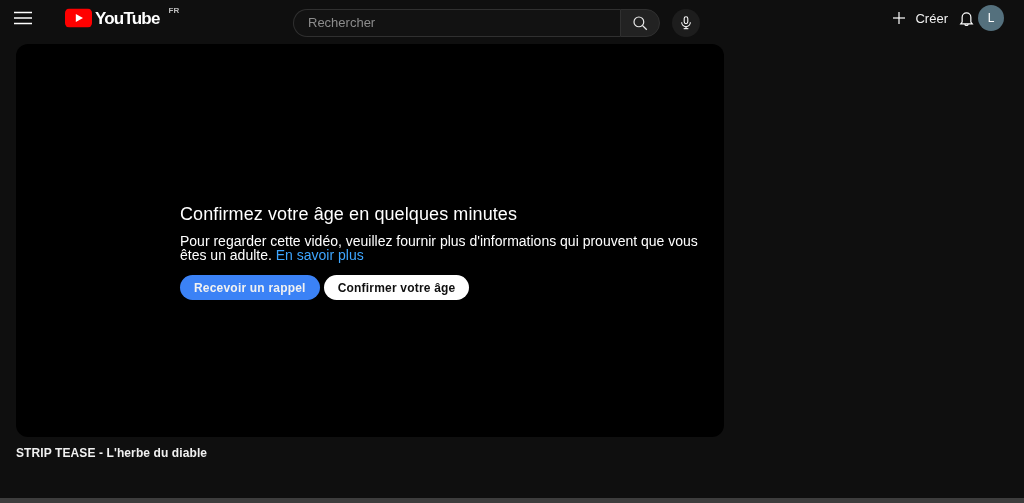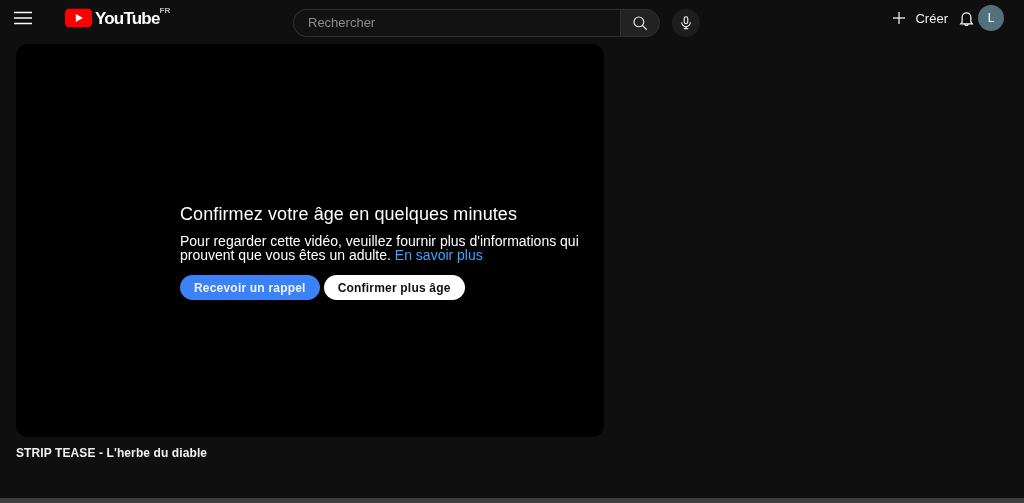--- a/index.html
+++ b/index.html
@@ -12,21 +12,21 @@
     -webkit-font-smoothing:antialiased;
   }
   button { background:none; border:none; padding:0; margin:0; color:inherit; font-family:inherit; cursor:pointer; }
 
   
   .masthead { position:absolute; top:0; left:0; right:0; height:36px; background:#0f0f0f; z-index:10; }
   .guide-btn { position:absolute; left:10px; top:50%; transform:translateY(-50%); width:26px; height:26px; display:flex; align-items:center; justify-content:center; border-radius:50%; }
   .logo { position:absolute; left:43px; top:50%; transform:translateY(-50%); display:flex; align-items:flex-start; text-decoration:none; cursor:pointer;padding-left:22px; }
   .logo-badge { display:block; margin-top:2px; }
   .wordmark { color:#fff; font-weight:bold; font-size:17px; letter-spacing:-0.8px; line-height:23px; margin-left:3px; }
-  .country-code { color:#bdbdbd; font-size:8px; font-weight:bold; letter-spacing:0; margin-left:0; margin-top:-1px;text-align:center; }
+  .country-code { color:#bdbdbd; font-size:8px; font-weight:bold; letter-spacing:0; margin-left:9px; margin-top:-1px;text-align:center; }
 
   .search-area { position:absolute; left:293px; top:4px; height:37px; display:flex; align-items:center; }
   .search-box { display:flex; height:28px; }
   .search-input {
     width:327px; height:28px; background:#121212;
     border:1px solid #303030; border-right:none;
     border-radius:14px 0 0 14px; padding:0 8px 0 14px;
     color:#f1f1f1; font-size:13px; outline:none; font-family:inherit;
   }
   .search-input::placeholder { color:#8c8c8c; }
@@ -40,21 +40,21 @@
     margin-left:12px; width:28px; height:28px; border-radius:50%;
     background:#1d1d1d; display:flex; align-items:center; justify-content:center;
   }
 
   .masthead-right { position:absolute; right:20px; top:50%; transform:translateY(-50%); display:flex; align-items:center; }
   .create-btn { display:flex; align-items:center; gap:7px; color:#f1f1f1; font-size:13px; font-weight:normal; padding:3px 6px; border-radius:15px; }
   .bell-btn { display:flex; align-items:center; justify-content:center; width:24px; height:24px; }
   .avatar-btn { width:26px; height:26px; border-radius:50%; background:#54707d; color:#fff; font-size:12px; display:flex; align-items:center; justify-content:center; }
 
   
-  .player { position:absolute; left:16px; top:44px; width:588px; height:393px; background:#000; border-radius:12px; }
+  .player { position:absolute; left:16px; top:44px; width:708px; height:393px; background:#000; border-radius:12px; }
   .age-gate { position:absolute; left:164px; top:160px; }
   .age-gate-title { margin:0 0 9px 0; color:#fff; font-size:18px; font-weight:400; letter-spacing:0.1px; }
   .age-gate-desc { margin:0 0 13px 0; color:#fff; font-size:14px; line-height:14px; }
   .learn-more { color:#3ea6ff; text-decoration:none; cursor:pointer; }
   .age-gate-actions { display:flex; gap:4px; }
   .pill-btn { height:25px; padding:0 14px; border-radius:13px; font-size:12px; font-weight:bold; letter-spacing:0.2px; display:flex; align-items:center; }
   .pill-btn.dark { background:#3b82f6; color:#f1f1f1; }
   .pill-btn.light { background:#ffffff; color:#0f0f0f; }
 
   
@@ -142,20 +142,20 @@
     </button>
   </div>
 </header>
 
 <div class="player">
   <div class="age-gate">
     <h1 class="age-gate-title">Confirmez votre âge en quelques minutes</h1>
     <p class="age-gate-desc"><span>Pour regarder cette vidéo, veuillez fournir plus d'informations qui prouvent que vous êtes un adulte.</span> <a class="learn-more">En savoir plus</a></p>
     <div class="age-gate-actions">
       <button class="pill-btn dark">Recevoir un rappel</button>
-      <button class="pill-btn light">Confirmer plus âge</button>
+      <button class="pill-btn light">Confirmer votre âge</button>
     </div>
   </div>
 </div>
 
 <h2 class="video-title">STRIP TEASE - L'herbe du diable</h2>
 
 <div class="h-scrollbar"></div>
 
 </body></html>

